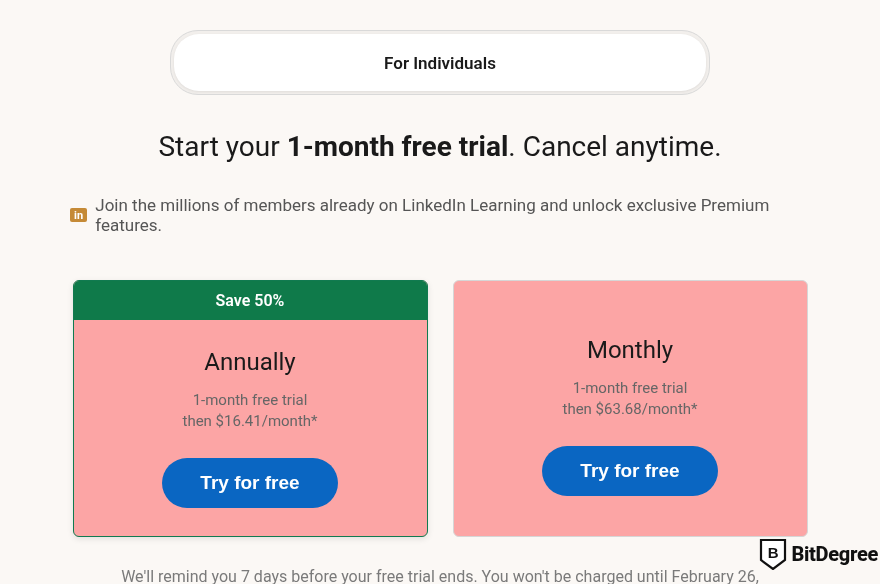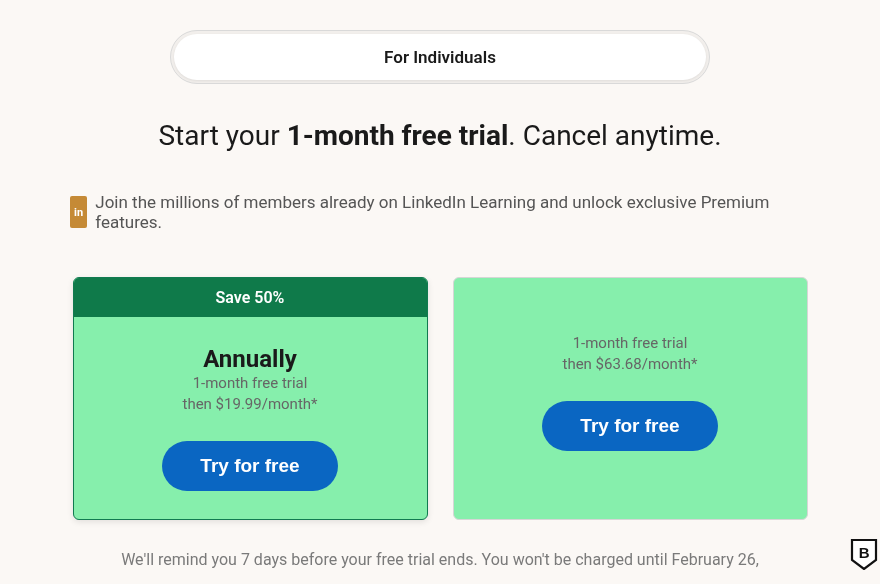--- a/index.html
+++ b/index.html
@@ -21,21 +21,21 @@
       display: flex;
       justify-content: center;
       margin-bottom: 35px;
     }
     .tabs {
       display: flex;
       border: 1px solid #d9d9d9;
       border-radius: 28px;
       background: #f2efec;
       width: 540px;
-      height: 54px;
+      height: 65px;
       padding: 3px;
     }
     .tab {
       flex: 1;
       display: flex;
       align-items: center;
       justify-content: center;
       border-radius: 25px;
       font-size: 17px;
       font-weight: 600;
@@ -45,56 +45,56 @@
     .tab.active {
       background: #ffffff;
       color: #1a1a1a;
       box-shadow: 0 1px 3px rgba(0,0,0,0.08);
     }
     .headline {
       text-align: center;
       font-size: 28px;
       color: #1a1a1a;
       font-weight: 400;
-      margin-bottom: 40px;
+      margin-bottom: 32px;
     }
     .headline .bold {
       font-weight: 700;
     }
     .subtext-row {
       display: flex;
       align-items: center;
       justify-content: center;
       gap: 8px;
       color: #555;
       font-size: 17px;
       margin-bottom: 45px;
     }
     .li-badge {
       width: 18px;
-      height: 32px;
+      height: 14px;
       background: #c58a36;
       color: #fff;
       display: flex;
       align-items: center;
       justify-content: center;
       font-size: 11px;
       font-weight: 700;
       border-radius: 2px;
     }
     .plans {
       display: flex;
       gap: 25px;
       justify-content: center;
     }
     .plan-card {
       width: 355px;
       border: 1px solid #d6d6d6;
       border-radius: 6px;
-      background: #86efac;
+      background: #fca5a5;
       overflow: hidden;
       display: flex;
       flex-direction: column;
     }
     .plan-card.highlighted {
       border: 1px solid #117a50;
       box-shadow: 0 2px 6px rgba(0,0,0,0.1);
     }
     .save-banner {
       background: #0f7a4a;
@@ -110,22 +110,23 @@
       flex: 1;
       display: flex;
       flex-direction: column;
       align-items: center;
     }
     .plan-body.no-banner {
       padding-top: 55px;
     }
     .plan-title {
       font-size: 24px;
-      font-weight: 700;
+      font-weight: 400;
       color: #1a1a1a;
+      margin-bottom: 14px;
     }
     .plan-trial {
       font-size: 15px;
       color: #666;
       line-height: 1.4;
     }
     .plan-price {
       font-size: 15px;
       color: #666;
       line-height: 1.4;
@@ -188,38 +189,40 @@
     <span>Join the millions of members already on LinkedIn Learning and unlock exclusive Premium features.</span>
   </div>
 
   <div class="plans">
 
     <div class="plan-card highlighted">
       <div class="save-banner">Save 50%</div>
       <div class="plan-body">
         <div class="plan-title">Annually</div>
         <div class="plan-trial">1-month free trial</div>
-        <div class="plan-price">then $19.99/month*</div>
+        <div class="plan-price">then $16.41/month*</div>
         <button class="try-btn">Try for free</button>
       </div>
     </div>
 
     <div class="plan-card">
       <div class="plan-body no-banner">
+        <div class="plan-title">Monthly</div>
         <div class="plan-trial">1-month free trial</div>
         <div class="plan-price">then $63.68/month*</div>
         <button class="try-btn">Try for free</button>
       </div>
     </div>
 
   </div>
 
   <div class="footer-note">We'll remind you 7 days before your free trial ends. You won't be charged until February 26,</div>
 </div>
 
 <div class="watermark">
   <span class="wm-badge">
     <svg viewBox="0 0 28 32">
       <path d="M2 2 L26 2 L26 22 L14 31 L2 22 Z" fill="#fff" stroke="#111" stroke-width="2.2"></path>
       <text x="14" y="20" font-family="Arial" font-size="15" font-weight="900" text-anchor="middle" fill="#111">B</text>
     </svg>
   </span>
+  <span>BitDegree</span>
 </div>
 
 </body></html>

